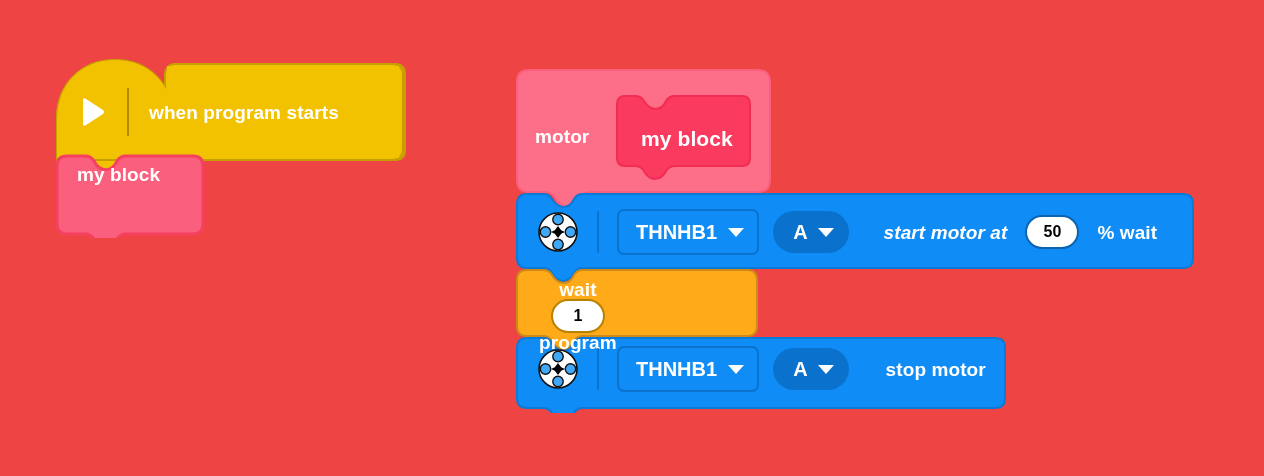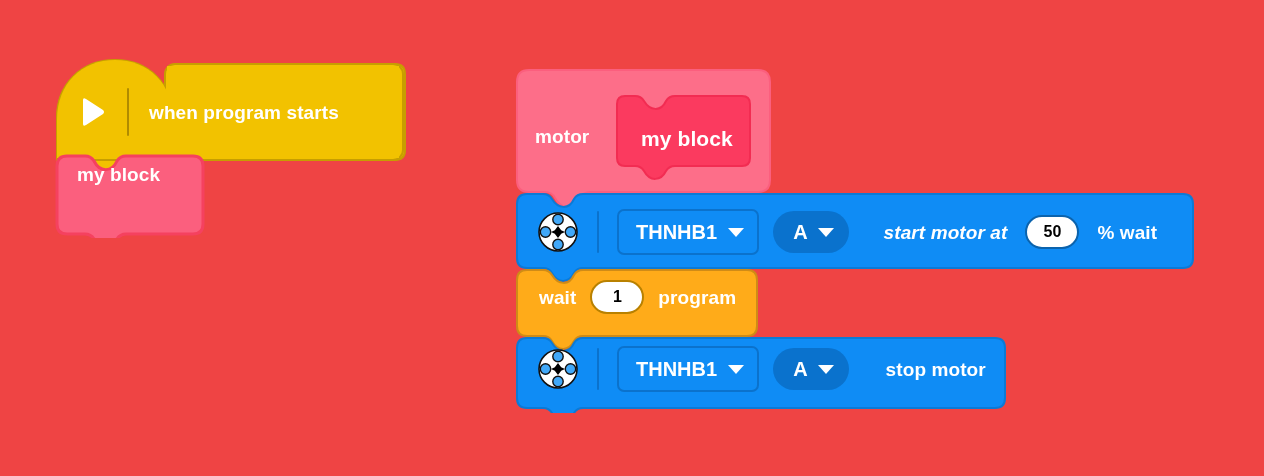--- a/index.html
+++ b/index.html
@@ -300,21 +300,21 @@
       <div class="field-oval" style="margin-left:-4px;">
         <span class="field-text">A</span>
         <span class="caret"></span>
       </div>
       <span class="blk-label" style="margin-left:17px;font-style:italic;">start motor at</span>
       <span class="num-input blue-ctx" style="pointer-events:auto;">50</span>
       <span class="blk-label">% wait</span>
     </div>
 
     
-    <div class="overlay" style="left:24px; top:212px; gap:14px;">
+    <div class="overlay" style="left:24px; top:212px; flex-direction:column;">
       <span class="blk-label">wait</span>
       <span class="num-input amber-ctx" style="pointer-events:auto;">1</span>
       <span class="blk-label">program</span>
     </div>
 
     
     <div class="overlay" style="left:22px; top:278px; gap:18px;">
       <svg class="hub-icon" viewBox="0 0 42 42">
         <circle cx="21" cy="21" r="19" fill="#ffffff" stroke="#111111" stroke-width="1.6"></circle>
         <circle cx="21" cy="8.5" r="5.2" fill="#41a8f8" stroke="#111111" stroke-width="1.4"></circle>

